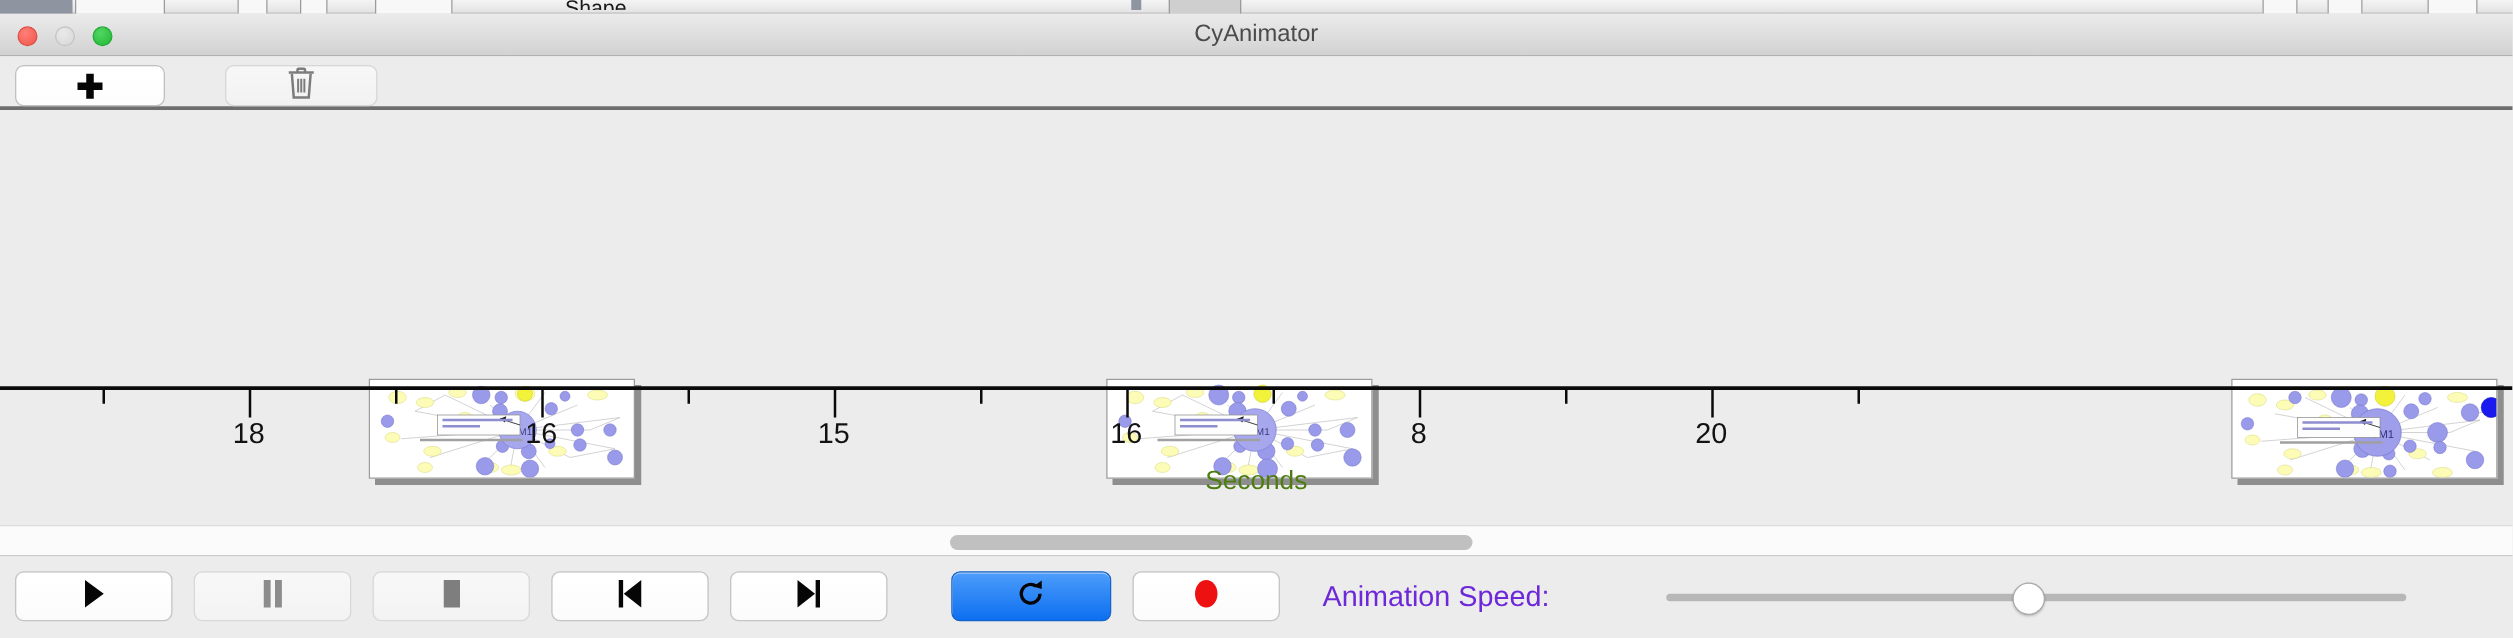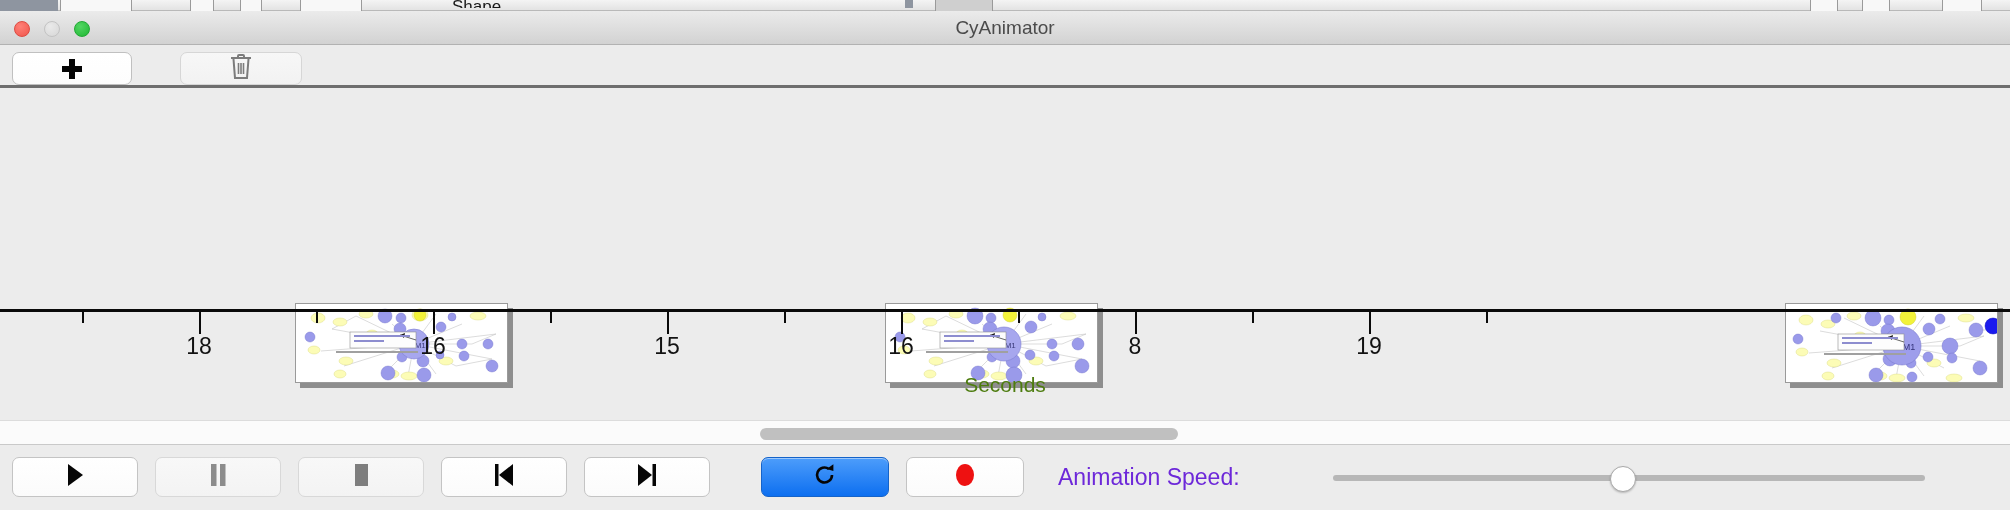--- a/index.html
+++ b/index.html
@@ -393,21 +393,21 @@
       <div class="tick minor" style="left: 1018px;"></div>
       <div class="tick minor" style="left: 1252px;"></div>
       <div class="tick minor" style="left: 1486px;"></div>
     </div>
   <div id="axis-labels">
       <div class="tick-label" style="left: 199px;">18</div>
       <div class="tick-label" style="left: 433px;">16</div>
       <div class="tick-label" style="left: 667px;">15</div>
       <div class="tick-label" style="left: 901px;">16</div>
       <div class="tick-label" style="left: 1135px;">8</div>
-      <div class="tick-label" style="left: 1369px;">19</div>
+      <div class="tick-label" style="left: 1369px;">20</div>
     </div>
   <div id="axis-caption">Seconds</div>
 </div>
 
 <div id="scroll-region">
   <div id="scroll-thumb" style="left: 760px; width: 418px;"></div>
 </div>
 
 <div id="controls">
 

